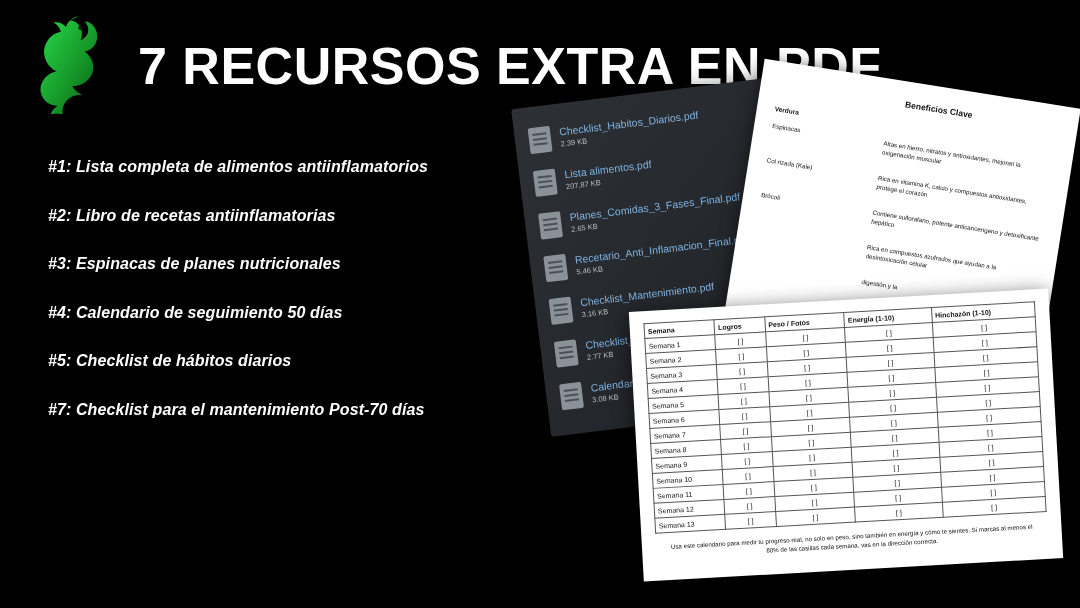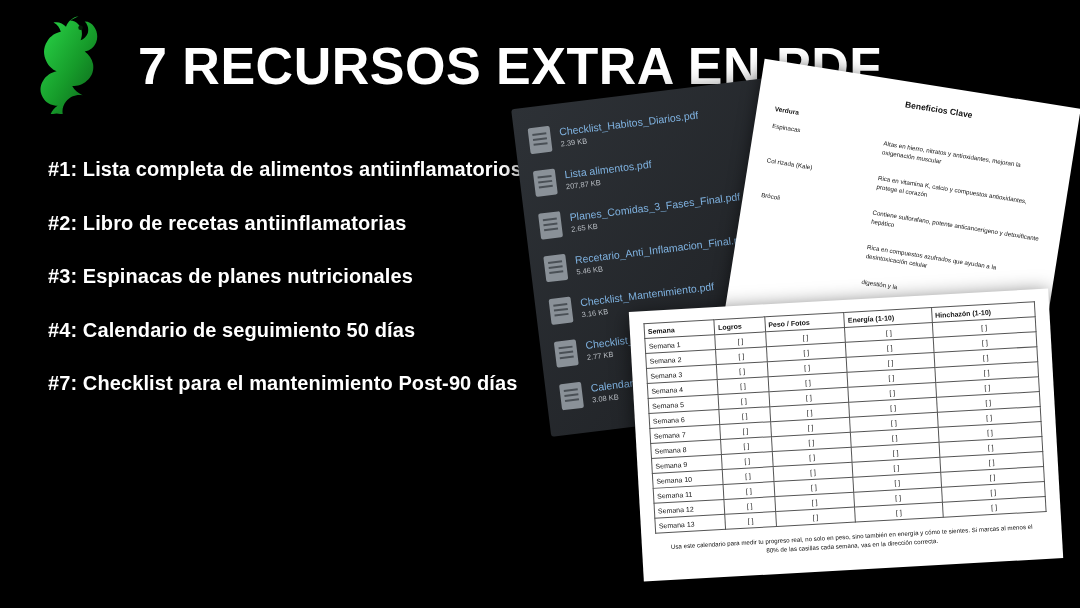--- a/index.html
+++ b/index.html
@@ -38,26 +38,27 @@
   }
 
   
   .bullets {
     position: absolute;
     left: 48px;
     top: 158px;
     width: 640px;
   }
   .bullet {
-    font-size: 20px;
+    font-size: 16px;
     font-weight: bold;
     color: #ffffff;
     margin-bottom: 30.5px;
     letter-spacing: 0.1px;
     white-space: nowrap;
+    font-style: italic;
   }
 
   
   .filepanel {
     position: absolute;
     left: 530px;
     top: 88px;
     width: 330px;
     height: 330px;
     transform: rotate(-7deg);
@@ -196,21 +197,22 @@
   </svg>
 </div>
 
 <div class="title">7 RECURSOS EXTRA EN PDF</div>
 
 <div class="bullets">
   <div class="bullet">#1: Lista completa de alimentos antiinflamatorios</div>
   <div class="bullet">#2: Libro de recetas antiinflamatorias</div>
   <div class="bullet">#3: Espinacas de planes nutricionales</div>
   <div class="bullet">#4: Calendario de seguimiento 50 días</div>
-  <div class="bullet">#7: Checklist para el mantenimiento Post-90 días</div>
+  <div class="bullet">#5: Checklist de hábitos diarios</div>
+  <div class="bullet">#7: Checklist para el mantenimiento Post-70 días</div>
 </div>
 
 <div class="filepanel">
   <div class="filerow">
     <span class="fileicon"></span>
     <span class="filemeta">
       <span class="filename">Checklist_Habitos_Diarios.pdf</span>
       <span class="filesize">2.39 KB</span>
     </span>
   </div>

